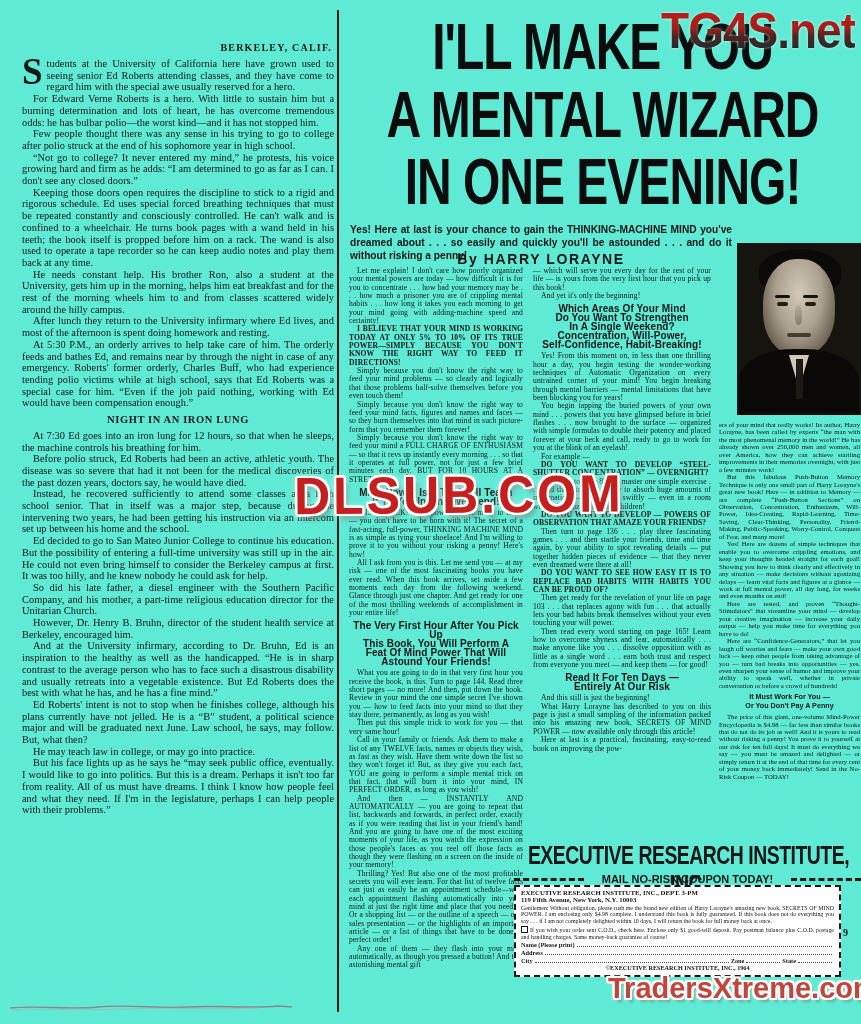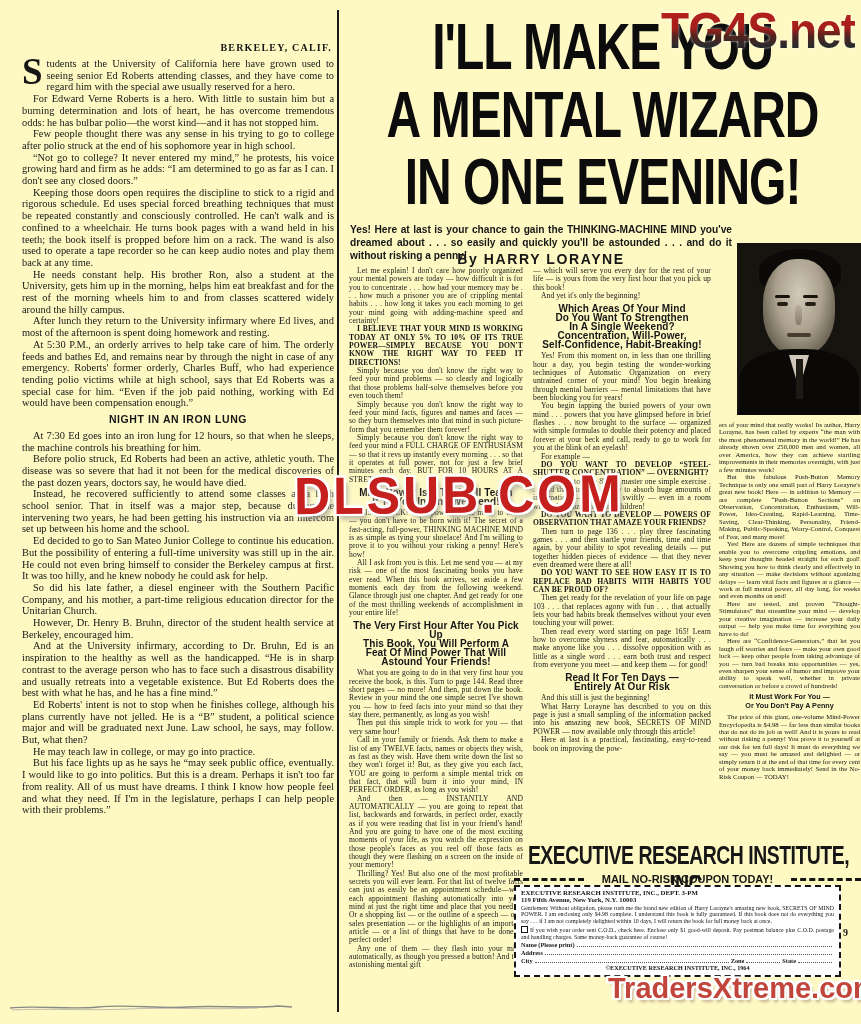--- a/index.html
+++ b/index.html
@@ -1,26 +1,26 @@
 <!DOCTYPE html>
 <html><head>
 <meta charset="utf-8">
 <style>
   html,body{margin:0;padding:0;}
   body{width:861px;height:1024px;background:#e9e9e7;font-family:"Liberation Serif",serif;color:#161616;}
-  .page{position:absolute;left:0;top:0;width:861px;height:1024px;background:#fef9c3;overflow:hidden;}
+  .page{position:absolute;left:0;top:0;width:861px;height:1024px;background:#5eead4;overflow:hidden;}
 
   
   .article{position:absolute;left:22px;top:42px;width:312px;}
   .dateline{text-align:right;font-weight:bold;font-size:10px;letter-spacing:1.2px;margin-bottom:5px;padding-right:2px;}
   .news{font-size:10.4px;line-height:11.7px;text-align:justify;}
   .news .lead{text-indent:0;}
   .dropcap{float:left;font-size:37px;line-height:25px;font-weight:bold;margin:1px 4px 0 0;}
   .news .p{text-indent:11px;}
-  .news .h{text-align:center;font-family:Liberation Sans, sans-serif;font-weight:bold;font-size:10.5px;letter-spacing:.6px;margin:5px 0 4px;white-space:pre-line;}
+  .news .h{text-align:center;font-family:Liberation Serif, serif;font-weight:bold;font-size:10.5px;letter-spacing:.6px;margin:5px 0 4px;white-space:pre-line;}
 
   .vrule{position:absolute;left:337px;top:10px;width:2px;height:1002px;background:#191919;}
 
   
   .ad-headline{position:absolute;left:350px;top:14px;width:505px;text-align:center;
     font-family:"Liberation Sans",sans-serif;font-weight:bold;font-size:48px;line-height:50px;
     letter-spacing:-1px;color:#0c0c0c;white-space:pre-line;transform:scale(1,1.35);transform-origin:top center;}
   .ad-subhead{position:absolute;left:350px;top:223px;width:382px;font-family:"Liberation Sans",sans-serif;
     font-weight:bold;font-size:10.2px;line-height:13px;text-align:justify;}
   .ad-byline{position:absolute;left:350px;top:251px;width:382px;text-align:center;

